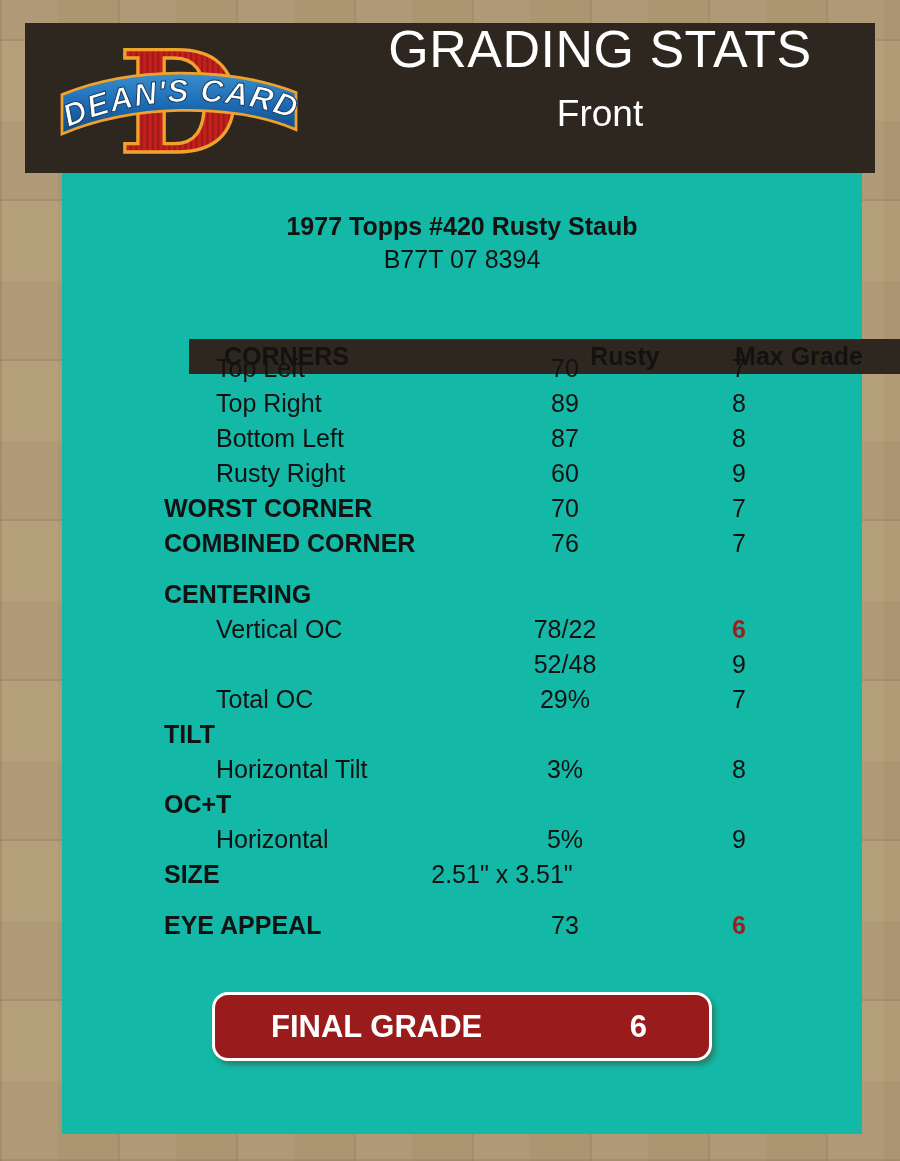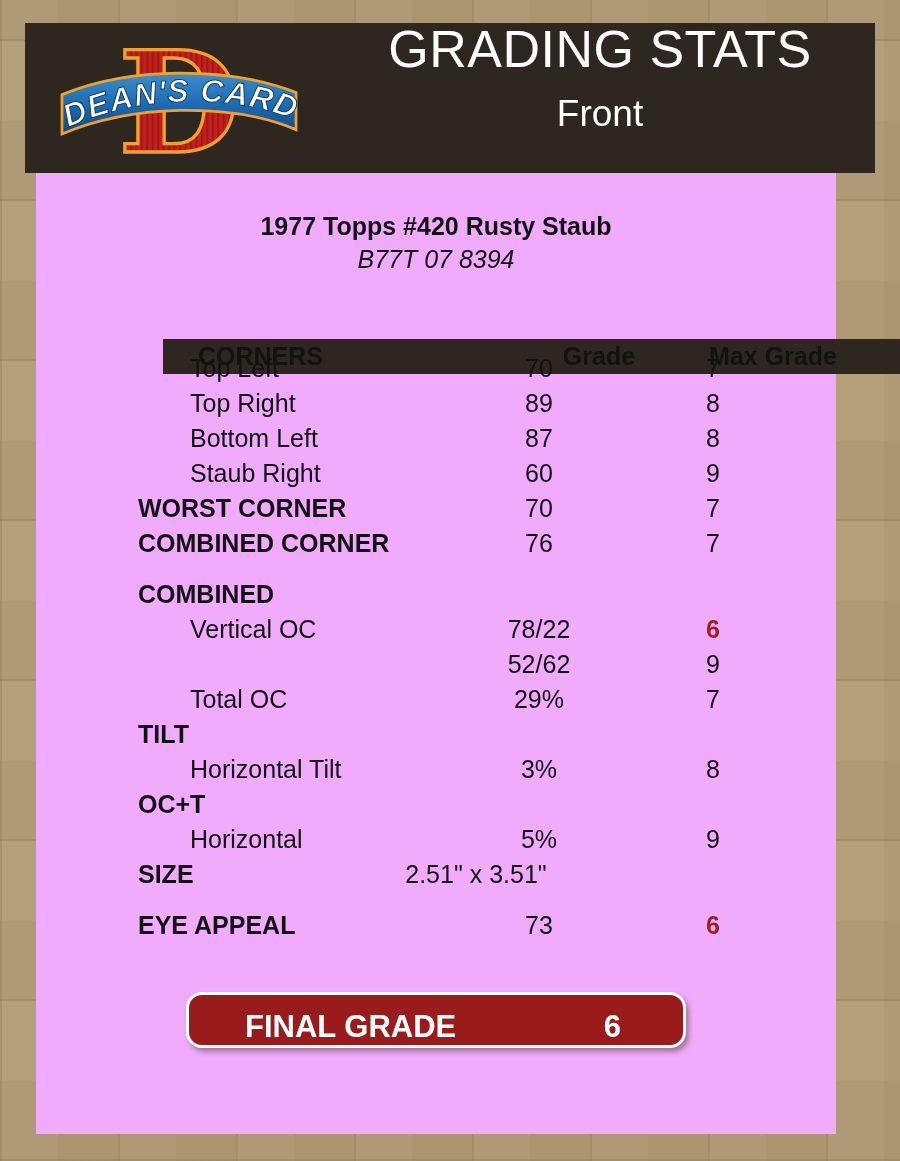--- a/index.html
+++ b/index.html
@@ -22,43 +22,43 @@
   .header{
     position:absolute;left:25px;top:23px;width:850px;height:150px;
     background:#2e2720;
   }
   .logo{position:absolute;left:28px;top:6px;width:252px;height:140px;}
   .titles{position:absolute;left:250px;top:0;width:650px;height:150px;
     display:flex;flex-direction:column;align-items:center;color:#ffffff;}
   .main-title{font-size:52px;line-height:52px;letter-spacing:0.5px;}
   .sub-title{margin-top:20px;font-size:37px;line-height:37px;}
   .panel{
-    position:absolute;left:36px;top:173px;width:800px;height:961px;
-    background:#f0abfc;color:#121212;
+    position:absolute;left:62px;top:173px;width:800px;height:961px;
+    background:#14b8a6;color:#121212;
   }
   .card-title{position:absolute;top:39px;left:0;width:100%;text-align:center;
     font-size:25px;font-weight:bold;}
   .card-serial{position:absolute;top:72px;left:0;width:100%;text-align:center;
-    font-size:25px;font-style:italic;}
+    font-size:25px;}
   .stats{position:absolute;left:102px;top:143px;width:670px;font-size:25px;}
   .row{position:relative;height:35px;line-height:35px;white-space:nowrap;}
   .row.gap{margin-top:16px;}
   .lbl{position:absolute;left:0;top:0;}
   .row.item .lbl{left:52px;}
   .val{position:absolute;left:321px;top:0;width:160px;text-align:center;}
   .max{position:absolute;left:495px;top:0;width:160px;text-align:center;}
   .row.wide .val{left:228px;width:220px;}
   .row.header .lbl,.row.header .val,.row.header .max{font-weight:bold;padding-left:35px;}
   .row.section .lbl{font-weight:bold;}
   .red{color:#9b2120;font-weight:bold;}
   .final-grade{
-    position:absolute;left:150px;top:819px;width:500px;height:56px;
+    position:absolute;left:150px;top:819px;width:500px;height:69px;
     background:#9a1b1b;border:3px solid #ffffff;border-radius:16px;
     box-shadow:3px 4px 5px rgba(70,58,42,0.45);
-    display:flex;align-items:flex-end;justify-content:space-between;
+    display:flex;align-items:center;justify-content:space-between;
     padding:0 62px 0 56px;box-sizing:border-box;
     color:#ffffff;font-size:31px;font-weight:bold;cursor:pointer;
   }
 </style>
 </head>
 <body>
 
 <div class="page">
   <div class="collage"></div>
 
@@ -90,21 +90,21 @@
     </div>
   </div>
 
   <div class="panel">
     <div class="card-title">1977 Topps #420 Rusty Staub</div>
     <div class="card-serial">B77T 07 8394</div>
 
     <div class="stats">
   <div class="row header">
     <span class="lbl">CORNERS</span>
-    <span class="val">Grade</span>
+    <span class="val">Rusty</span>
     <span class="max">Max Grade</span>
   </div>
 
   <div class="row item">
     <span class="lbl">Top Left</span>
     <span class="val">70</span>
     <span class="max">7</span>
   </div>
 
   <div class="row item">
@@ -113,51 +113,51 @@
     <span class="max">8</span>
   </div>
 
   <div class="row item">
     <span class="lbl">Bottom Left</span>
     <span class="val">87</span>
     <span class="max">8</span>
   </div>
 
   <div class="row item">
-    <span class="lbl">Staub Right</span>
+    <span class="lbl">Rusty Right</span>
     <span class="val">60</span>
     <span class="max">9</span>
   </div>
 
   <div class="row section">
     <span class="lbl">WORST CORNER</span>
     <span class="val">70</span>
     <span class="max">7</span>
   </div>
 
   <div class="row section">
     <span class="lbl">COMBINED CORNER</span>
     <span class="val">76</span>
     <span class="max">7</span>
   </div>
 
   <div class="row section gap">
-    <span class="lbl">COMBINED</span>
+    <span class="lbl">CENTERING</span>
     <span class="val"></span>
     <span class="max"></span>
   </div>
 
   <div class="row item">
     <span class="lbl">Vertical OC</span>
     <span class="val">78/22</span>
     <span class="max red">6</span>
   </div>
 
   <div class="row item">
-    <span class="val">52/62</span>
+    <span class="val">52/48</span>
     <span class="max">9</span>
   </div>
 
   <div class="row item">
     <span class="lbl">Total OC</span>
     <span class="val">29%</span>
     <span class="max">7</span>
   </div>
 
   <div class="row section">

